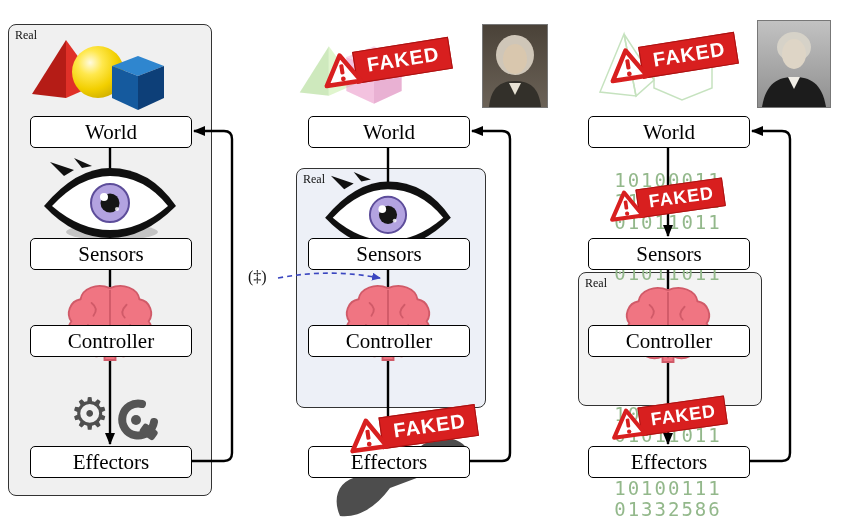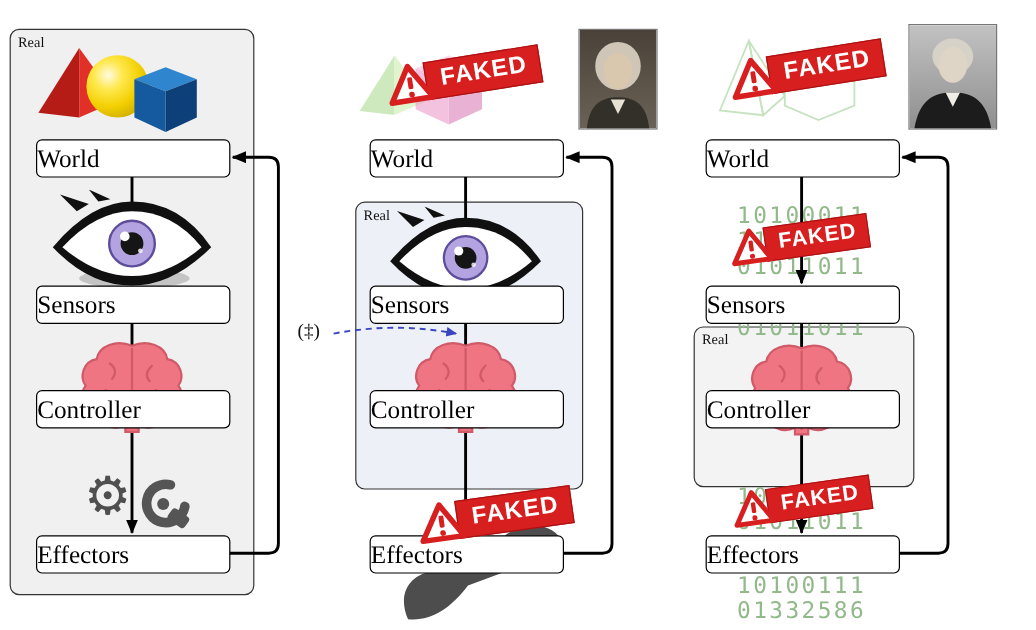--- a/index.html
+++ b/index.html
@@ -4,21 +4,21 @@
 <style>
   html,body{margin:0;padding:0;background:#fff;}
   .canvas{position:relative;width:863px;height:525px;background:#fff;overflow:hidden;
           font-family:"Liberation Serif",serif;}
   .realbox{position:absolute;border:1.3px solid #333;border-radius:8px;z-index:1;}
   .realbox.c1{background:#f0f0f0;}
   .realbox.c2{background:#edf0f7;}
   .realbox.c3{background:#f3f3f3;}
   .real-label{position:absolute;font-size:12px;color:#111;z-index:2;}
   .labelbox{position:absolute;width:160px;height:30px;background:#fff;border:1.5px solid #000;
-            border-radius:5px;display:flex;align-items:center;
+            border-radius:5px;display:flex;align-items:center;justify-content:center;
             font-size:21px;color:#000;z-index:5;}
   .icon{position:absolute;z-index:4;}
   .shape{position:absolute;z-index:4;}
   .sphere{border-radius:50%;background:radial-gradient(circle at 35% 32%, #fffbe0 0%, #ffe84d 25%, #f2cf00 55%, #bfa000 90%);}
   .arrow-layer{position:absolute;left:0;top:0;z-index:3;}
   .binary{position:absolute;width:160px;text-align:center;z-index:2;
           font-family:"DejaVu Sans Mono",monospace;font-size:19px;line-height:21px;
           letter-spacing:2px;color:var(--stamp-binary,#93b88b);color:var(--binary-green);}
   .binary div{height:21px;}
   .stamp{position:absolute;display:flex;align-items:center;z-index:6;transform-origin:left center;}

